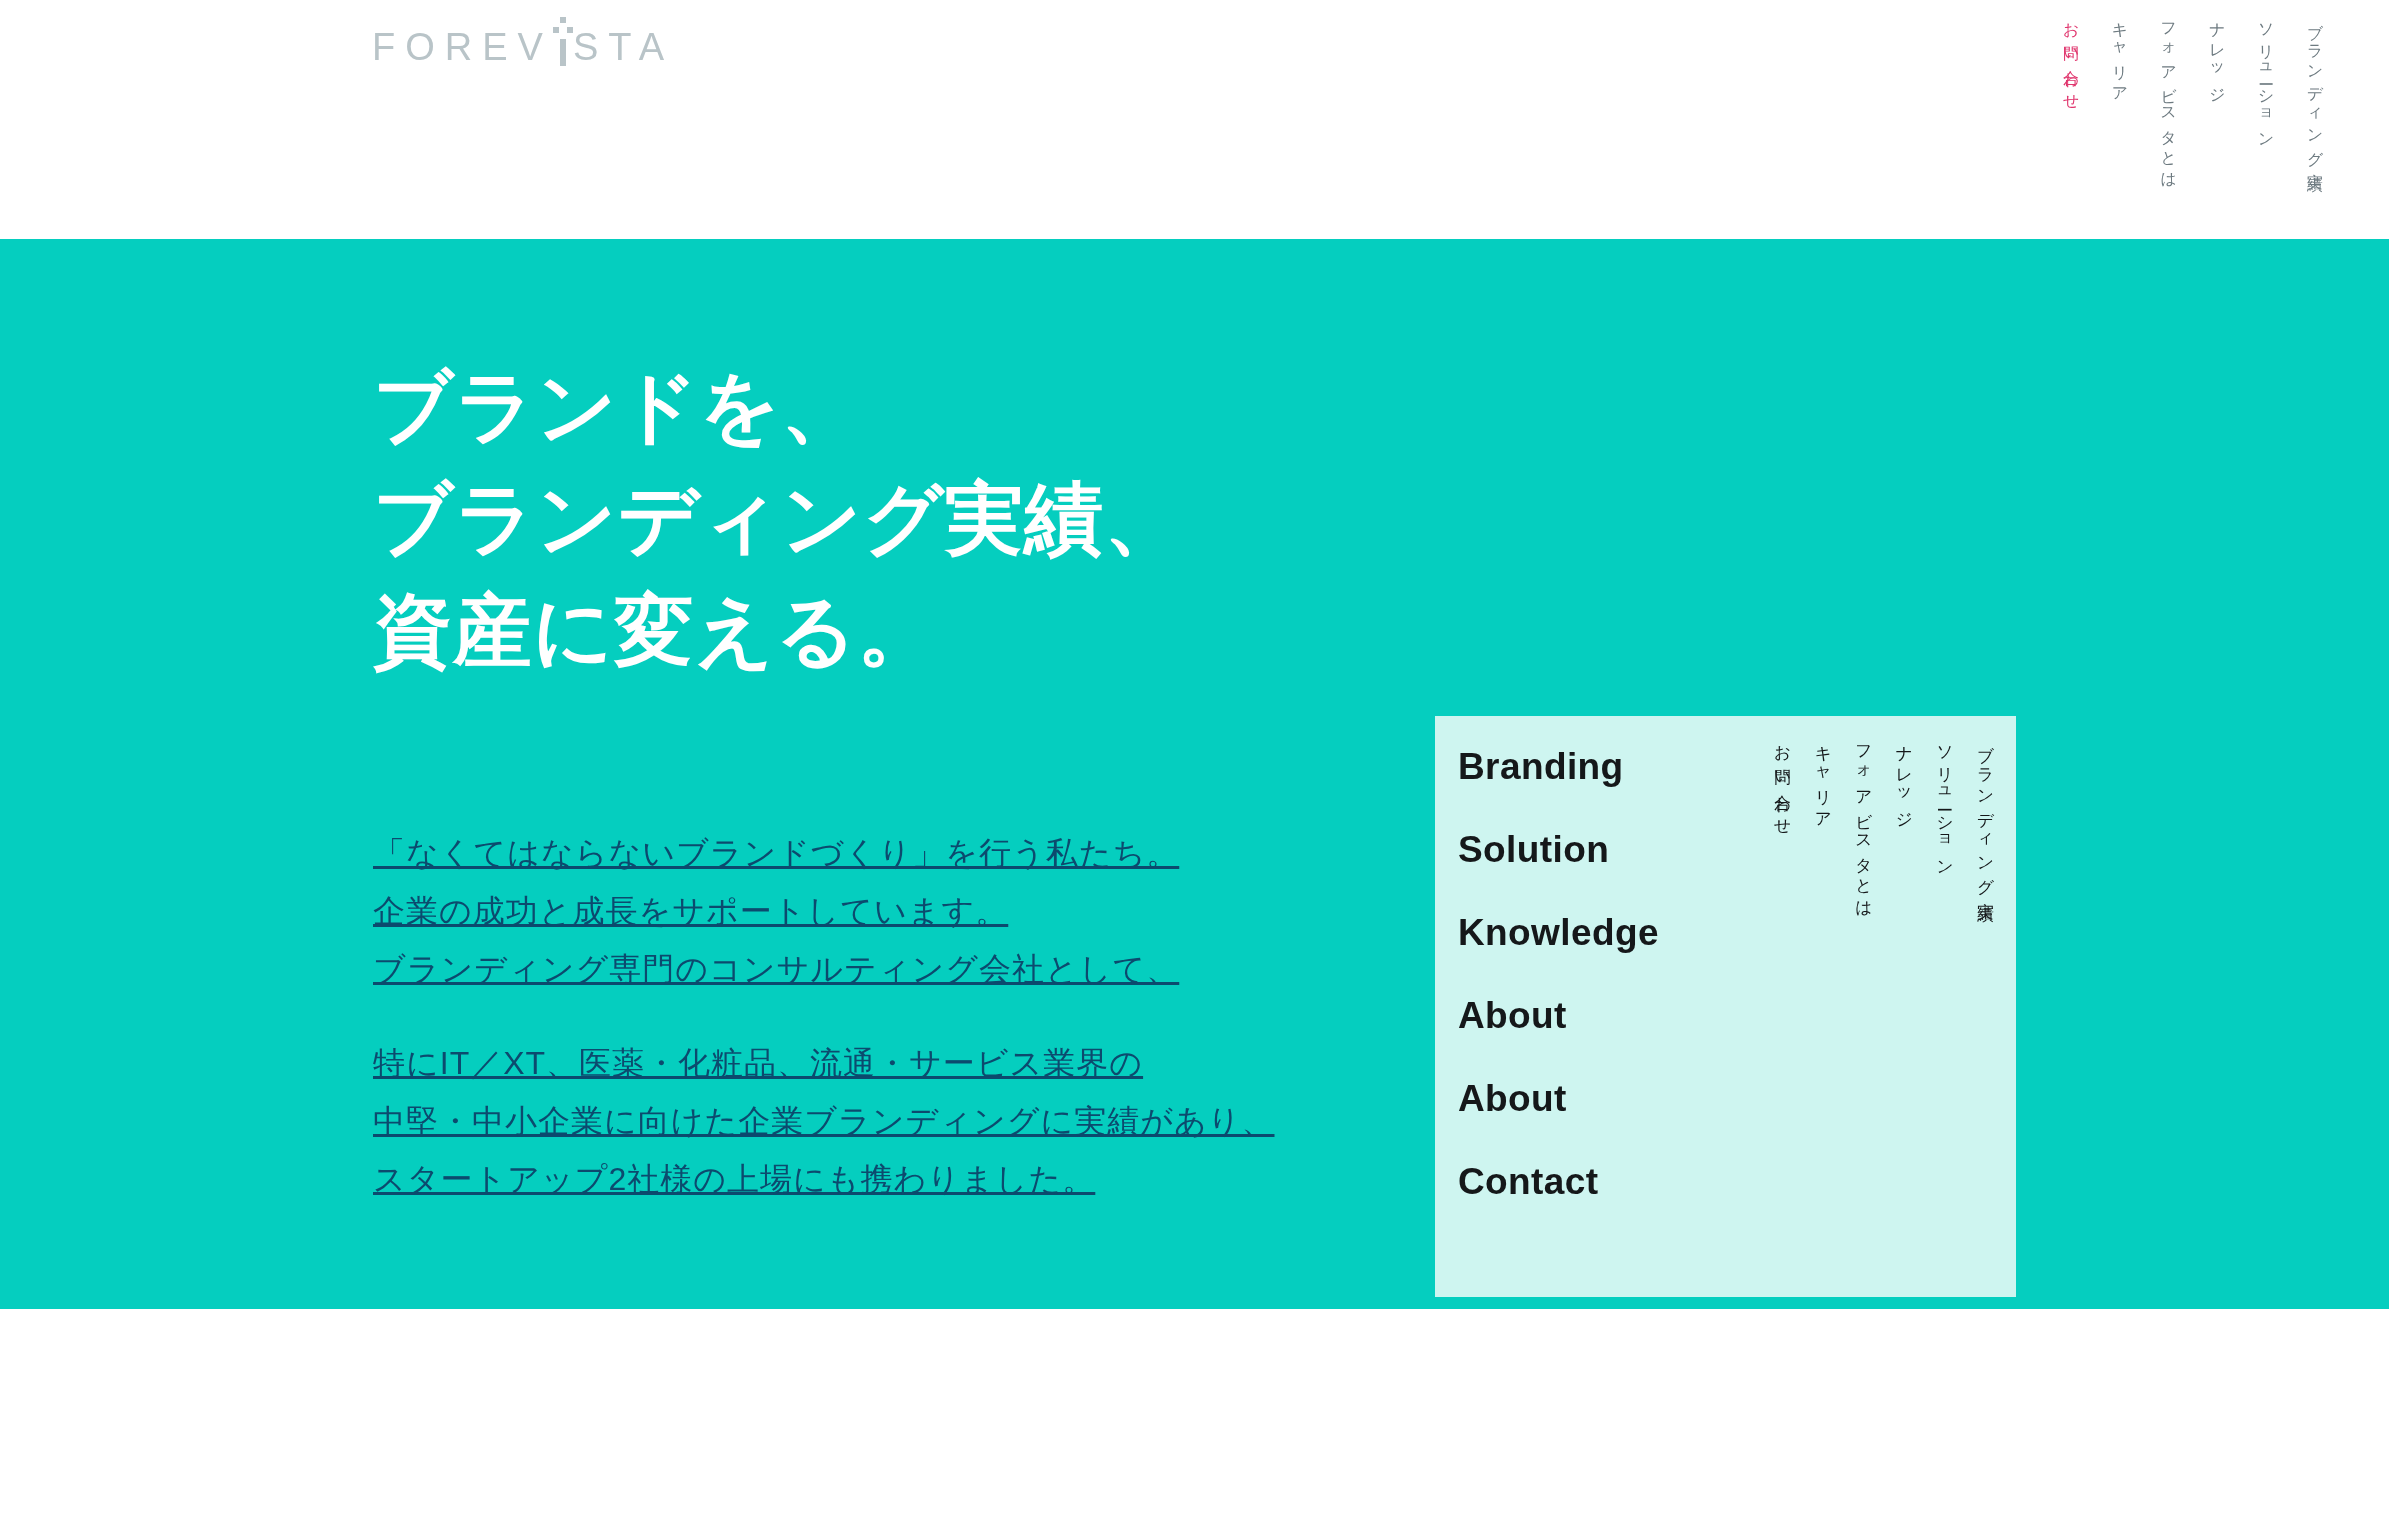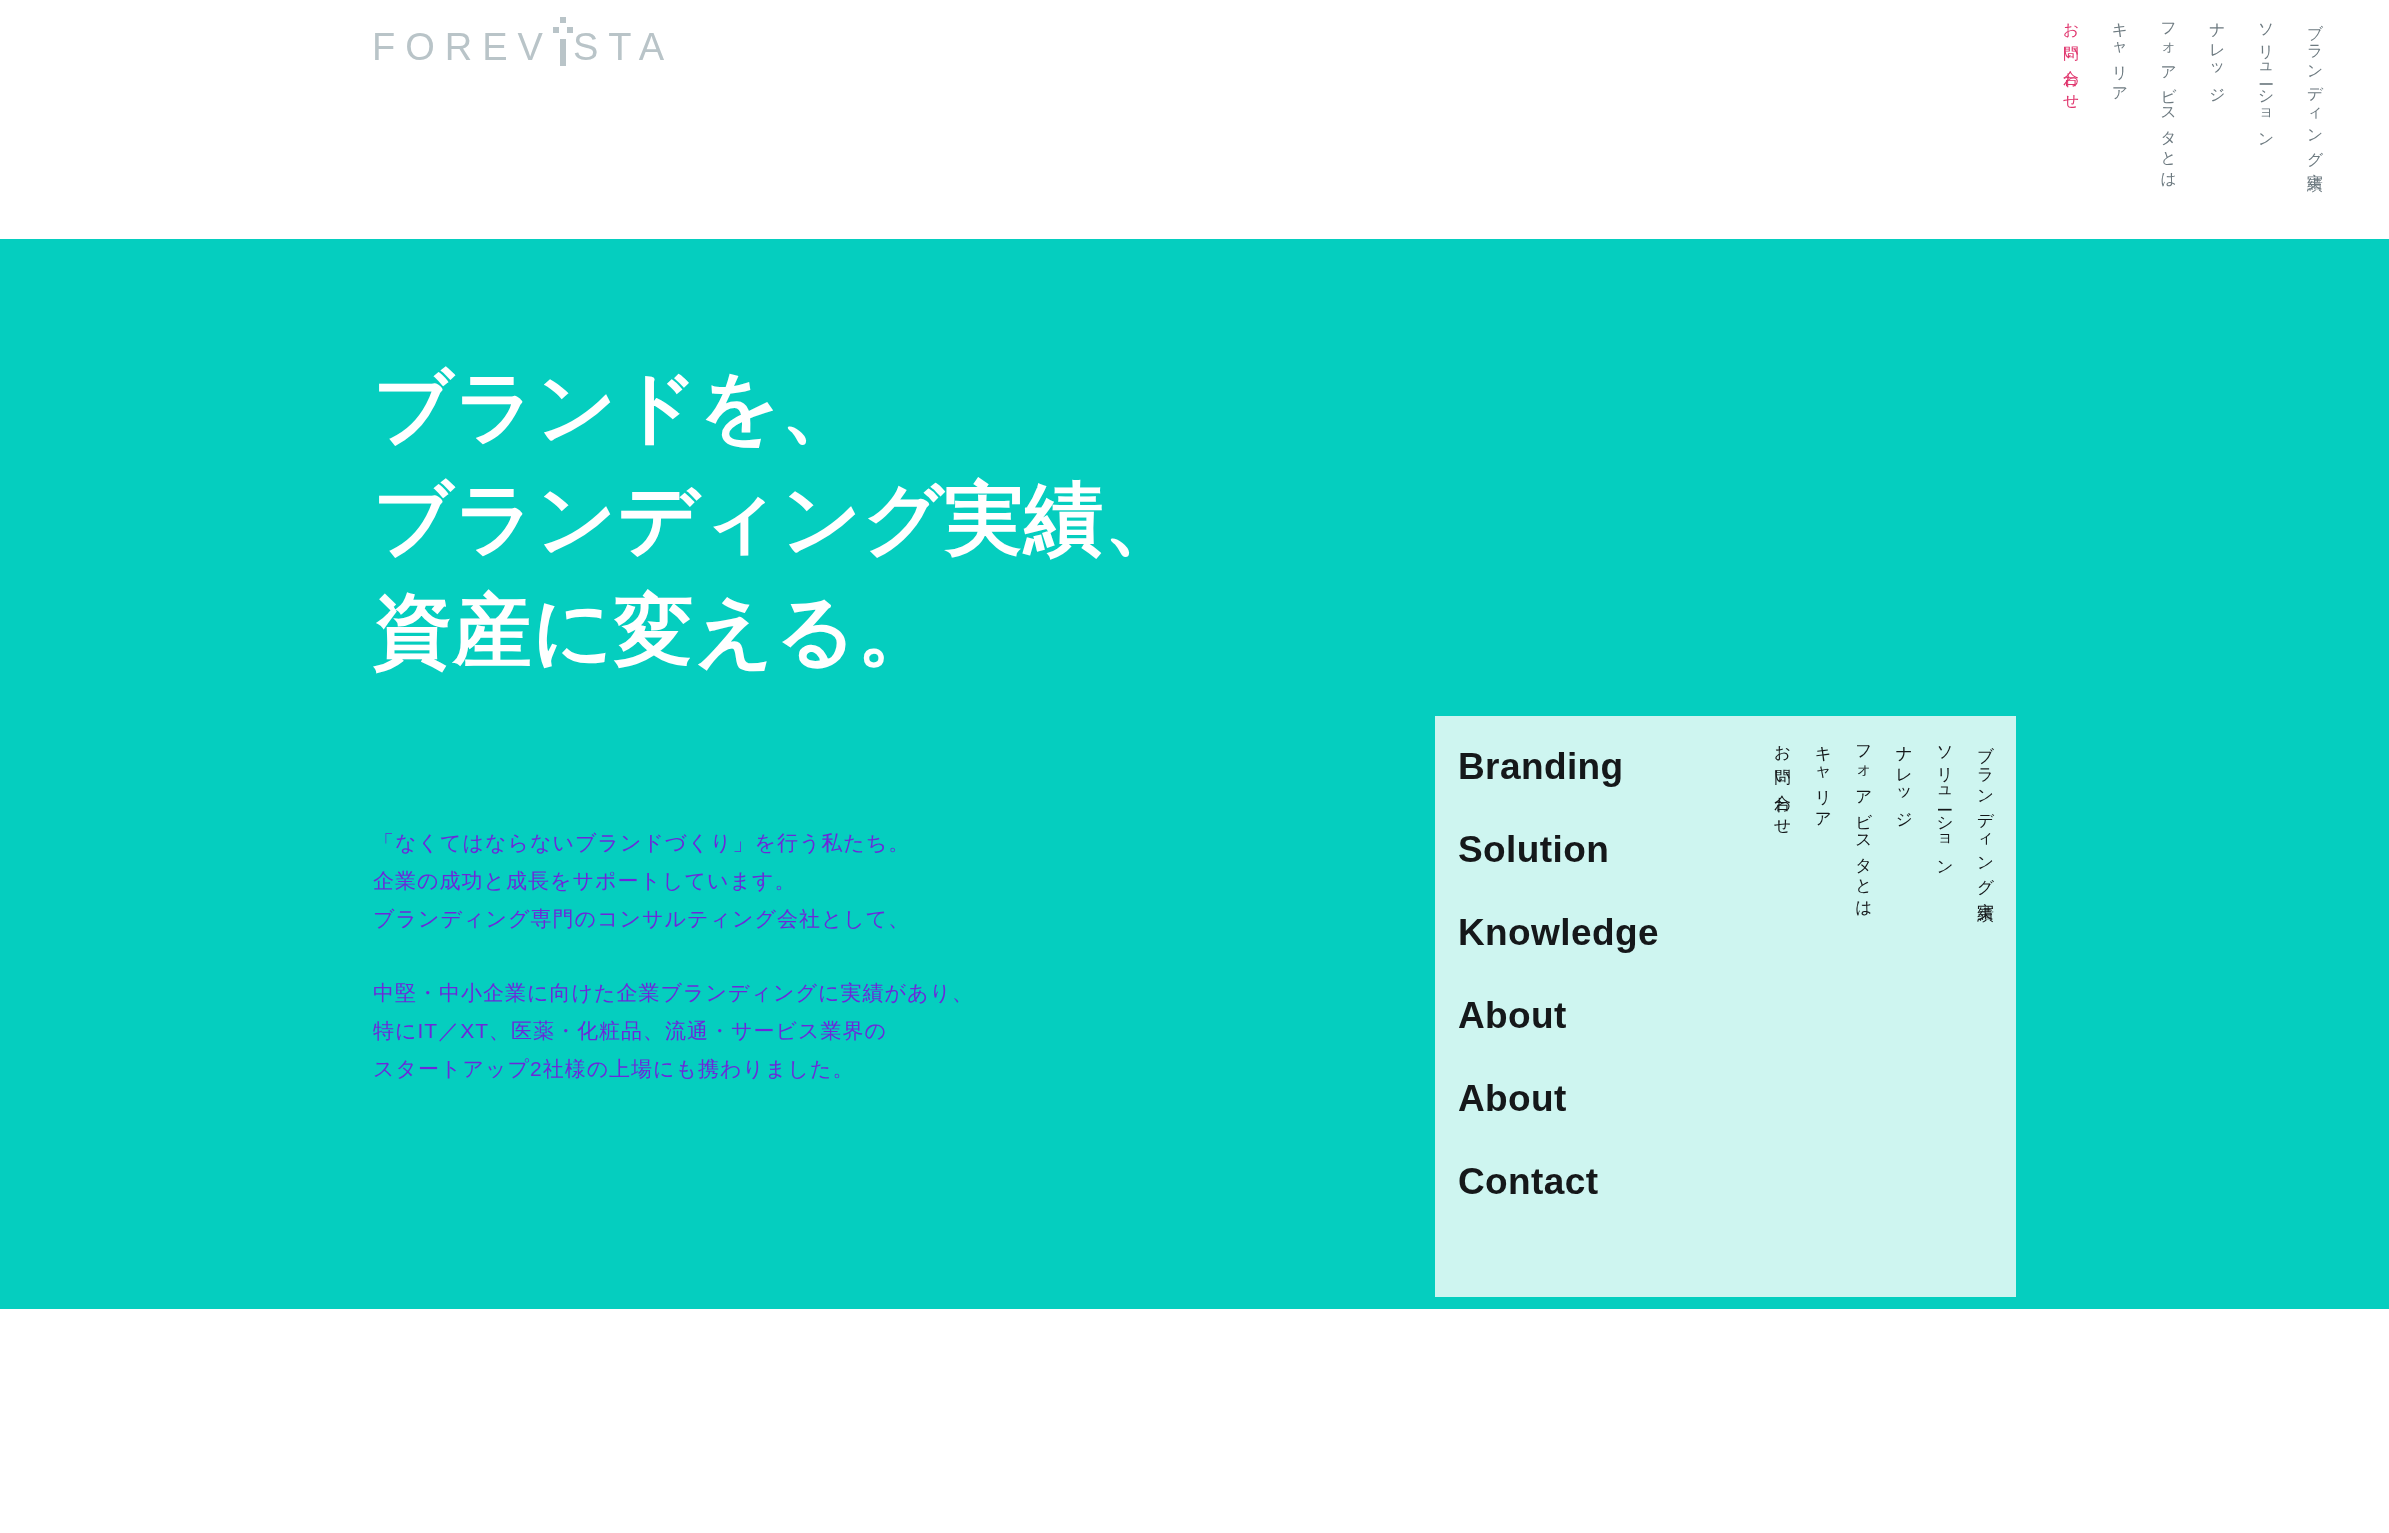--- a/index.html
+++ b/index.html
@@ -84,25 +84,26 @@
     position:absolute; left:373px; top:112px;
     color:#ffffff;
     font-size:79px;
     font-weight:700;
     line-height:1.42;
     letter-spacing:0.8px;
     white-space:nowrap;
   }
   #hero-copy {
     position:absolute; left:373px; top:585px;
-    color:#6d28d9;
-    font-size:21px;
+    color:#0c4a6e;
+    font-size:32px;
     line-height:1.82;
     letter-spacing:1px;
     white-space:nowrap;
+    text-decoration:underline;
   }
   #hero-copy .para { margin-bottom:35px; }
   #hero-copy .para:last-child { margin-bottom:0; }
 
   
   #menu-panel {
     position:absolute; left:1435px; top:477px;
     width:581px; height:581px;
     background:#CEF5F0;
   }
@@ -174,22 +175,22 @@
     <div>資産に変える。</div>
   </h1>
 
   <div id="hero-copy">
     <div class="para">
       <div>「なくてはならないブランドづくり」を行う私たち。</div>
       <div>企業の成功と成長をサポートしています。</div>
       <div>ブランディング専門のコンサルティング会社として、</div>
     </div>
     <div class="para">
+      <div>特にIT／XT、医薬・化粧品、流通・サービス業界の</div>
       <div>中堅・中小企業に向けた企業ブランディングに実績があり、</div>
-      <div>特にIT／XT、医薬・化粧品、流通・サービス業界の</div>
       <div>スタートアップ2社様の上場にも携わりました。</div>
     </div>
   </div>
 
   <div id="menu-panel">
 
     <div id="menu-en">
       <div class="menu-en-item">Branding</div>
       <div class="menu-en-item">Solution</div>
       <div class="menu-en-item">Knowledge</div>

